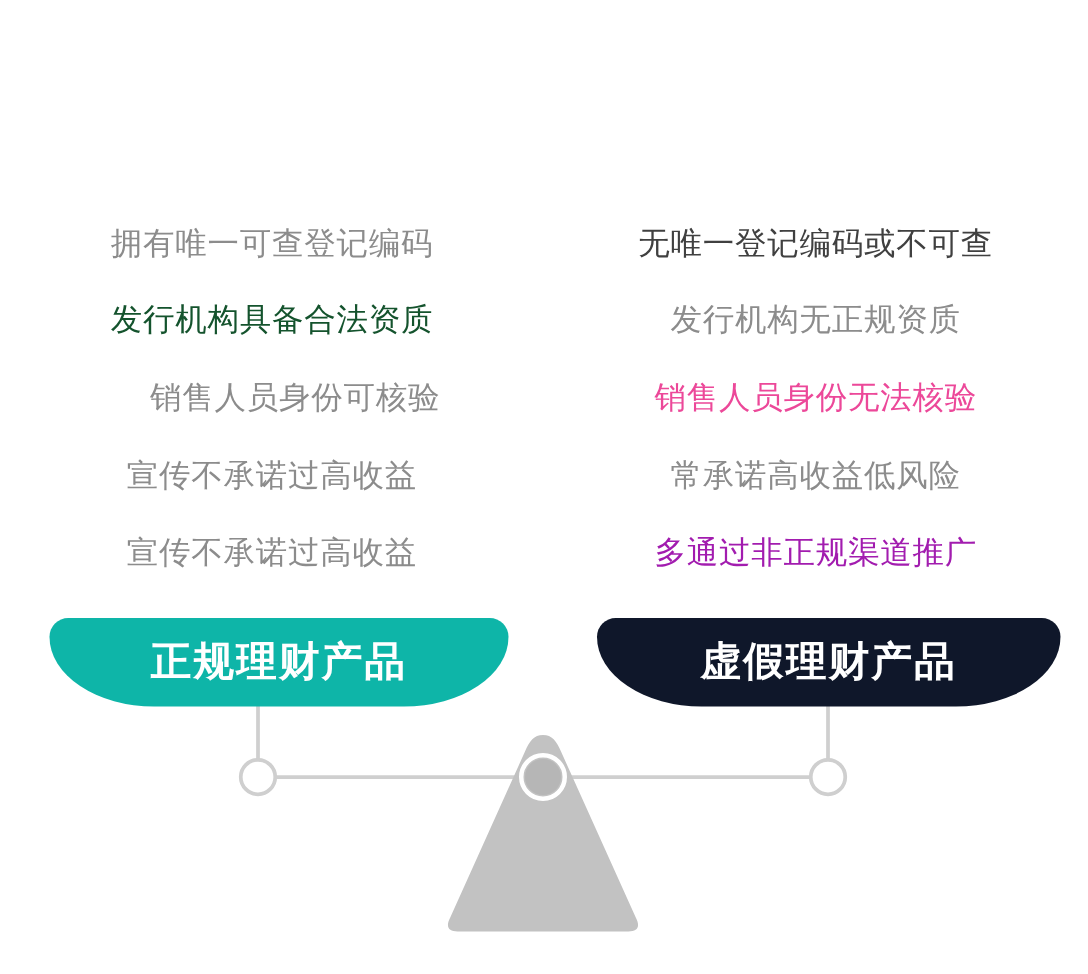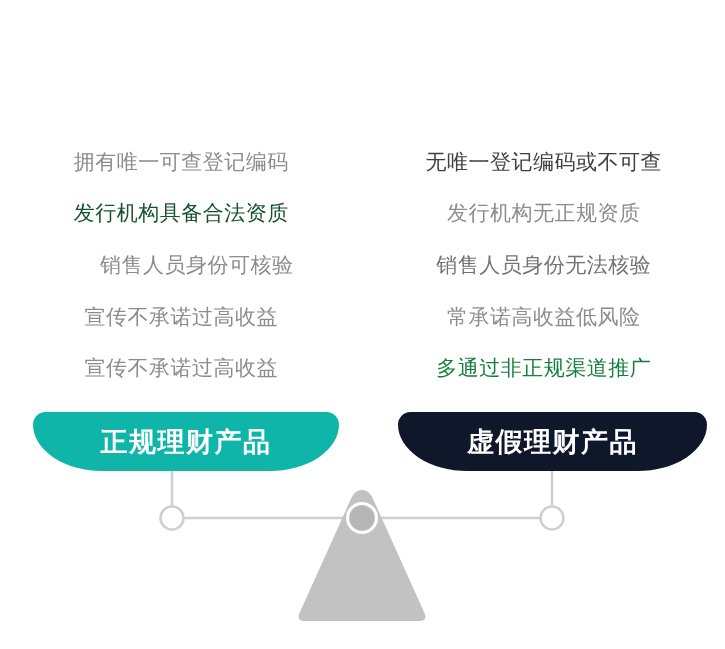--- a/index.html
+++ b/index.html
@@ -108,23 +108,23 @@
       <div class="item" style="color: rgb(140, 140, 140);">拥有唯一可查登记编码</div>
       <div class="item" style="color: #14532d;">发行机构具备合法资质</div>
       <div class="item" style="color: rgb(140, 140, 140); margin-left: 31px;">销售人员身份可核验</div>
       <div class="item" style="color: rgb(140, 140, 140);">宣传不承诺过高收益</div>
       <div class="item" style="color: rgb(140, 140, 140);">宣传不承诺过高收益</div>
     </div>
 
     <div class="column">
       <div class="item" style="color: #404040;">无唯一登记编码或不可查</div>
       <div class="item" style="color: rgb(140, 140, 140);">发行机构无正规资质</div>
-      <div class="item" style="color: #737373;">销售人员身份无法核验</div>
+      <div class="item" style="color: #ec4899;">销售人员身份无法核验</div>
       <div class="item" style="color: rgb(140, 140, 140);">常承诺高收益低风险</div>
-      <div class="item" style="color: #15803d;">多通过非正规渠道推广</div>
+      <div class="item" style="color: #a21caf;">多通过非正规渠道推广</div>
     </div>
 
   </div>
 
   <svg class="scale-svg" viewBox="0 0 725 649">
 
     <line x1="172" y1="462" x2="172" y2="512" stroke="#cfcfcf" stroke-width="2.5"></line>
     <line x1="552" y1="462" x2="552" y2="512" stroke="#cfcfcf" stroke-width="2.5"></line>
 
     <line x1="160" y1="518" x2="564" y2="518" stroke="#cfcfcf" stroke-width="2.5"></line>

